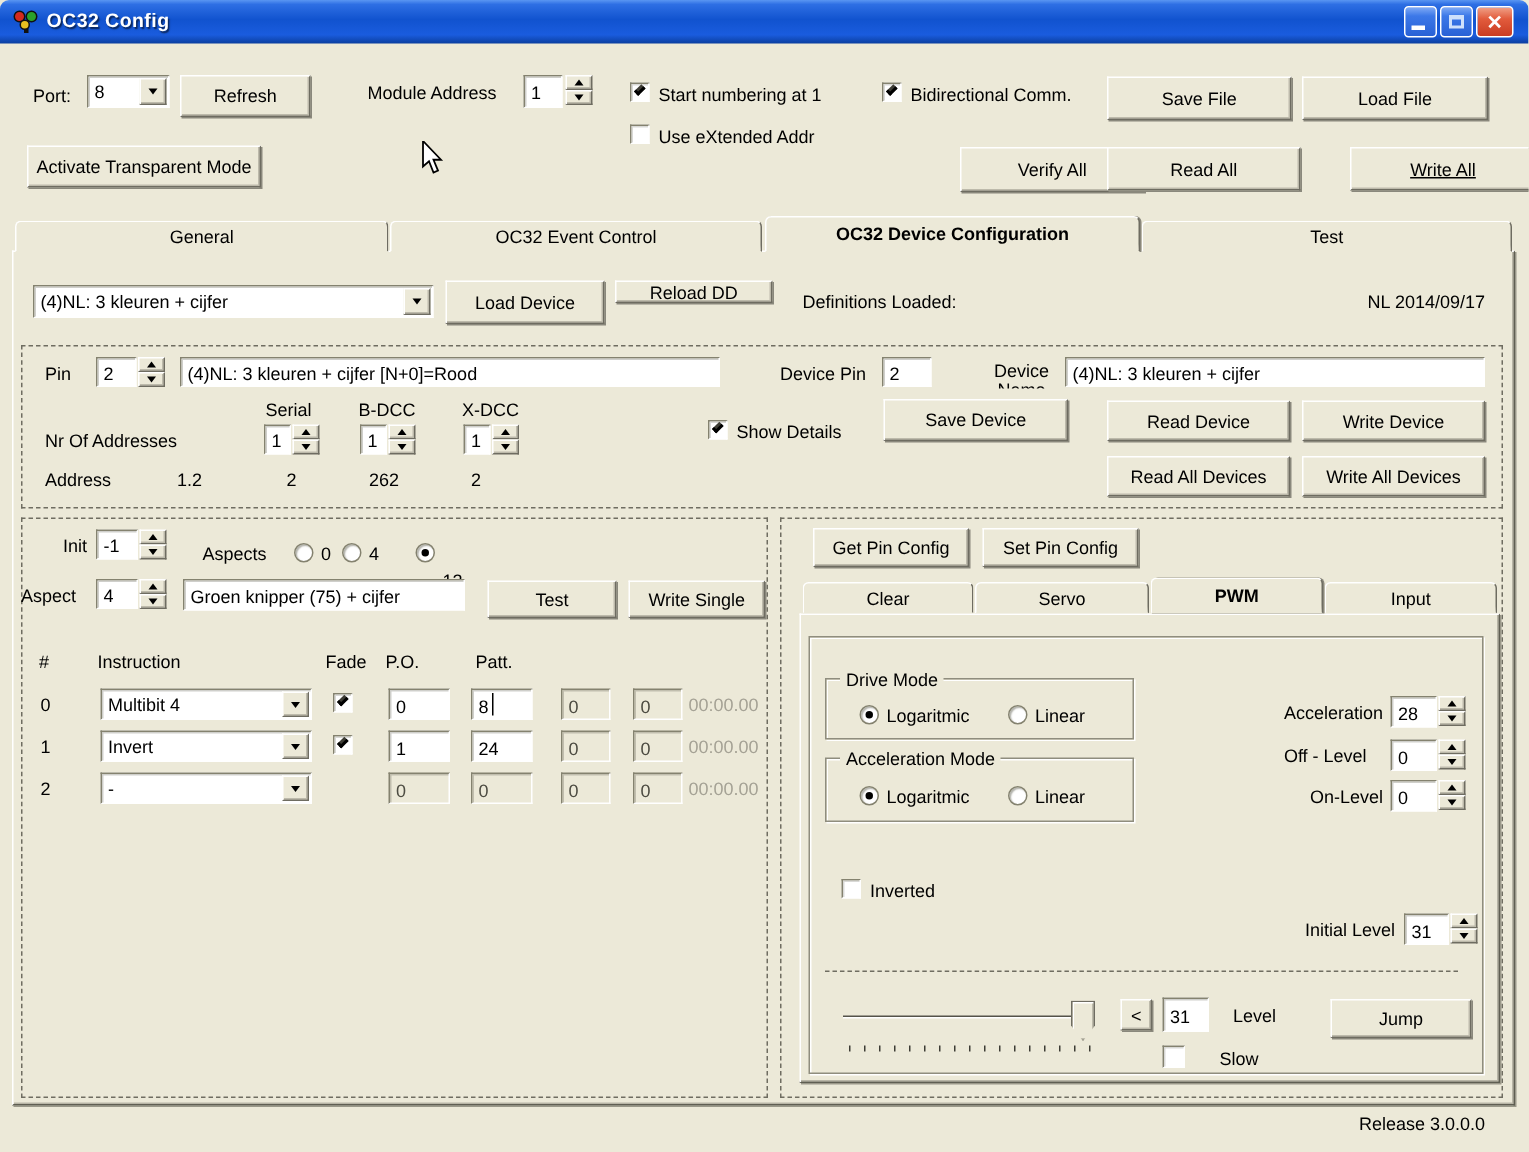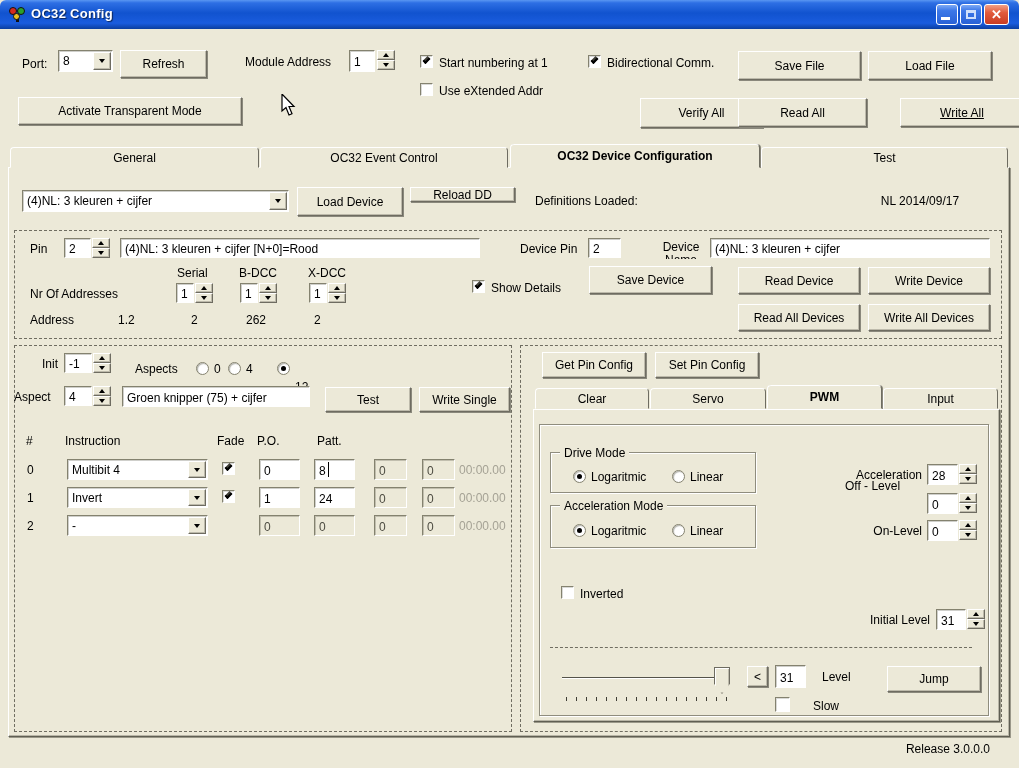--- a/index.html
+++ b/index.html
@@ -128,21 +128,21 @@
   <span class="lbl" style="left:439px; top:84px;">Use eXtended Addr</span>
 
   <div class="cb checked" style="left:588px; top:55px;">
       <span class="tick"></span>
     </div>
   <span class="lbl" style="left:607px; top:56px;">Bidirectional Comm.</span>
 
   <div class="btn" style="left:738px; top:51px; width:123px; height:29px;">Save File</div>
   <div class="btn" style="left:868px; top:51px; width:124px; height:29px;">Load File</div>
 
-  <div class="btn" style="left:18px; top:97px; width:224px; height:28px;">Activate Transparent Mode</div>
+  <div class="btn" style="left:18px; top:97px; width:156px; height:28px;">Activate Transparent Mode</div>
   <div class="btn" style="left:640px; top:98px; width:123px; height:30px;">Verify All</div>
   <div class="btn" style="left:738px; top:98px; width:129px; height:29px;">Read All</div>
   <div class="btn" style="left:900px; top:98px; width:124px; height:29px;text-decoration:underline;">Write All</div>
 
   <svg class="cursor" style="left:281px; top:94px;" width="16" height="23" viewBox="0 0 16 23">
     <polygon points="1,0 1,17 5,13.5 8,21 11,19.7 8,12.5 13,12.5" fill="#fff" stroke="#000" stroke-width="1.2"></polygon>
   </svg>
 
   <div class="tabpage" style="left:8px; top:167px; width:1002px; height:570px;"></div>
   <div class="tab" style="left:10px; top:147px; width:249px; height:21px;">General</div>
@@ -152,21 +152,21 @@
 
   <div class="combo" style="left:22px; top:190px; width:267px; height:22px;">
     <span class="combo-text">(4)NL: 3 kleuren + cijfer</span>
     <span class="combo-btn">
         <i class="arr-dn"></i>
       </span>
   </div>
   <div class="btn" style="left:297px; top:187px; width:106px; height:29px;">Load Device</div>
   <div class="btn" style="left:410px; top:187px; width:105px; height:15px;">Reload DD</div>
   <span class="lbl" style="left:535px; top:194px;">Definitions Loaded:</span>
-  <span class="lbl" style="left:850px; top:194px; width:140px; text-align:center;">NL 2014/09/17</span>
+  <span class="lbl" style="left:850px; top:194px; width:140px; text-align:right;">NL 2014/09/17</span>
 
   <div class="dashed" style="left:14px; top:230px; width:988px; height:109px;"></div>
 
   <span class="lbl" style="left:30px; top:242px;">Pin</span>
   <input class="edit" style="left: 64px; top: 238px; width: 27px; height: 20px;" value="2">
   <div class="ud" style="left:92px; top:238px;">
     <div class="udb">
         <i class="arr-up"></i>
       </div>
       <div class="udb">
@@ -352,21 +352,21 @@
   <input class="edit" style="left: 927px; top: 464px; width: 31px; height: 21px;" value="28">
   <div class="ud" style="left:959px; top:464px;">
       <div class="udb">
         <i class="arr-up"></i>
       </div>
       <div class="udb">
         <i class="arr-dn"></i>
       </div>
     </div>
 
-  <span class="lbl" style="left:845px; top:479px; width:77px; text-align:left;">Off - Level</span>
+  <span class="lbl" style="left:845px; top:497px; width:77px; text-align:center;">Off - Level</span>
   <input class="edit" style="left: 927px; top: 493px; width: 31px; height: 21px;" value="0">
   <div class="ud" style="left:959px; top:493px;">
       <div class="udb">
         <i class="arr-up"></i>
       </div>
       <div class="udb">
         <i class="arr-dn"></i>
       </div>
     </div>
 

